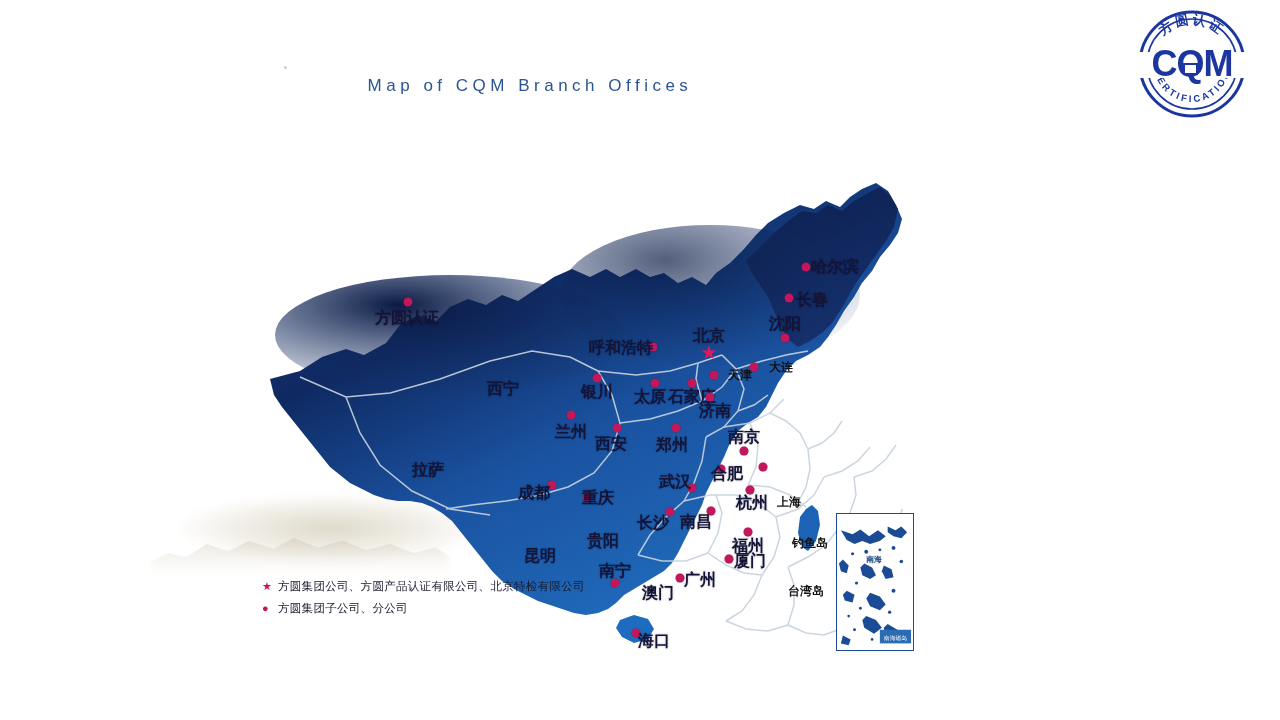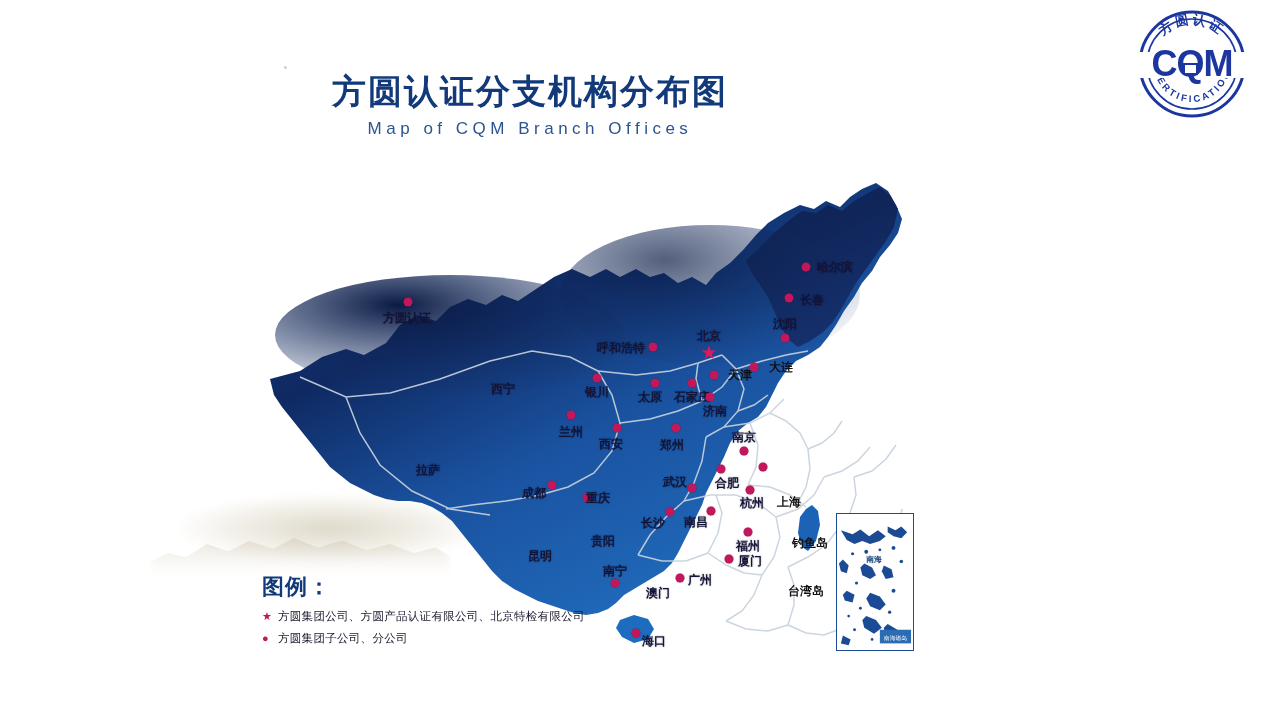--- a/index.html
+++ b/index.html
@@ -51,21 +51,21 @@
     background:#c2175b;box-shadow:0 0 1px rgba(0,0,0,.35);
     transform:translate(-50%,-50%);
   }
   .star{
     position:absolute;transform:translate(-50%,-50%);
     color:#e4175e;font-size:19px;line-height:1;
   }
   .clabel{
     position:absolute;white-space:nowrap;
     font-family:"DejaVu Sans","Liberation Sans",sans-serif;
-    font-size:12px;font-weight:700;color:#131436;
+    font-size:16px;font-weight:700;color:#131436;
     transform:translate(-50%,-50%);
     text-shadow:0 0 2px rgba(0,0,40,.35);
   }
   .clabel.outside{color:#111111;font-size:12px;text-shadow:none;}
   .clabel.island{color:#111111;font-size:12px;text-shadow:none;font-weight:700;}
 
   
   .inset{
     position:absolute;left:836px;top:513px;width:78px;height:138px;
     border:1.5px solid #1b4b94;background:#ffffff;box-sizing:border-box;
@@ -90,21 +90,20 @@
 </head>
 <body>
 
 <div id="stage">
 
   <div class="wash"></div>
   <div class="wash2"></div>
   <div class="speck"></div>
 
   <div class="title-wrap">
-    <div class="title-cn">方圆认证分支机构分布图</div>
     <div class="title-en">Map of CQM Branch Offices</div>
   </div>
 
   <div class="logo">
     <svg viewBox="0 0 148 116" xmlns="http://www.w3.org/2000/svg">
       <g fill="none" stroke="#1b36a0">
         <circle cx="74" cy="58" r="52" stroke-width="3"></circle>
         <circle cx="74" cy="58" r="45" stroke-width="1.6"></circle>
       </g>
       <path id="arcTop" d="M 34 58 A 40 40 0 0 1 114 58" fill="none"></path>
@@ -249,21 +248,21 @@
         <div class="clabel" style="left: 384px; top: 328px;">成都</div>
         <div class="marker" style="left: 437px; top: 332px;"></div>
         <div class="clabel" style="left: 448px; top: 333px;">重庆</div>
         <div class="marker" style="left: 542px; top: 323px;"></div>
         <div class="clabel" style="left: 525px; top: 317px;">武汉</div>
         <div class="marker" style="left: 594px; top: 286px;"></div>
         <div class="clabel" style="left: 594px; top: 272px;">南京</div>
         <div class="marker" style="left: 613px; top: 302px;"></div>
         <div class="clabel outside" style="left: 639px; top: 302px; margin-top: 35px;">上海</div>
         <div class="marker" style="left: 571px; top: 304px;"></div>
-        <div class="clabel" style="left: 577px; top: 318px;">合肥</div>
+        <div class="clabel" style="left: 577px; top: 309px;">合肥</div>
         <div class="marker" style="left: 600px; top: 325px;"></div>
         <div class="clabel" style="left: 602px; top: 338px;">杭州</div>
         <div class="marker" style="left: 520px; top: 347px;"></div>
         <div class="clabel" style="left: 503px; top: 358px;">长沙</div>
         <div class="marker" style="left: 561px; top: 346px;"></div>
         <div class="clabel" style="left: 546px; top: 357px;">南昌</div>
         <div class="marker" style="left: 598px; top: 367px;"></div>
         <div class="clabel" style="left: 598px; top: 381px;">福州</div>
         <div class="marker" style="left: 579px; top: 394px;"></div>
         <div class="clabel" style="left: 600px; top: 396px;">厦门</div>
@@ -310,21 +309,20 @@
           <circle cx="36" cy="128" r="1.4"></circle>
         <path d="M6 124 L14 128 L12 134 L4 132 Z"></path>
       </g>
       <text x="30" y="48" font-family="DejaVu Sans, sans-serif" font-size="8" font-weight="700" fill="#17407f">南海</text>
       <rect x="44" y="118" width="32" height="14" fill="#2b6cb5"></rect>
       <text x="60" y="128.5" text-anchor="middle" font-family="DejaVu Sans, sans-serif" font-size="6" fill="#ffffff">南海诸岛</text>
     </svg>
   </div>
 
   <div class="legend">
-    <div class="legend-title">图例：</div>
     <div class="legend-row">
       <span class="gly">★</span>
       <span class="ltx">方圆集团公司、方圆产品认证有限公司、北京特检有限公司</span>
     </div>
     <div class="legend-row">
       <span class="gly">●</span>
       <span class="ltx">方圆集团子公司、分公司</span>
     </div>
   </div>
 

